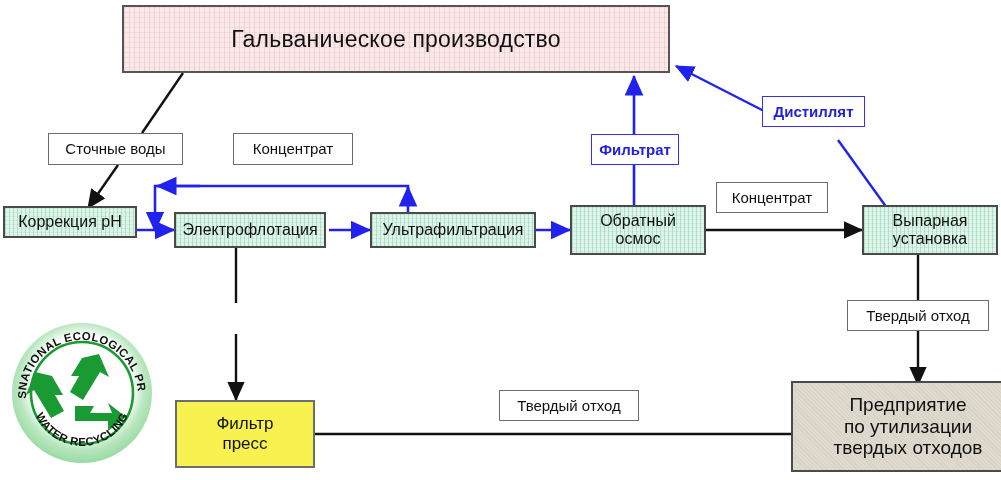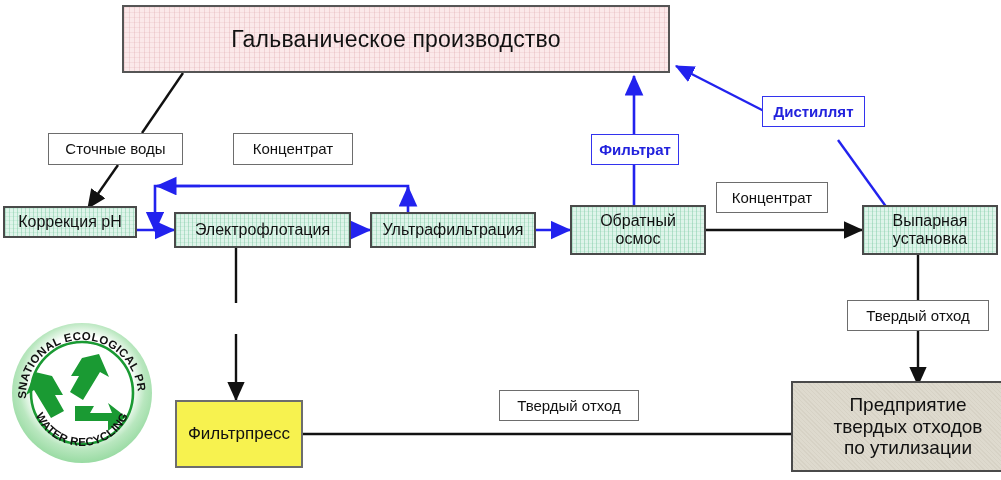--- a/index.html
+++ b/index.html
@@ -167,21 +167,21 @@
   </div>
 
   <div class="node label-box" style="left:716px; top:182px; width:112px; height:31px;">
     <span>Концентрат</span>
   </div>
 
   <div class="node proc-box" style="left:3px; top:206px; width:134px; height:32px;">
     <span>Коррекция pH</span>
   </div>
 
-  <div class="node proc-box" style="left:174px; top:212px; width:177px; height:36px;">
+  <div class="node proc-box" style="left:174px; top:212px; width:152px; height:36px;">
     <span>Электрофлотация</span>
   </div>
 
   <div class="node proc-box" style="left:370px; top:212px; width:166px; height:36px;">
     <span>Ультрафильтрация</span>
   </div>
 
   <div class="node proc-box" style="left:570px; top:205px; width:136px; height:50px; flex-direction:column;">
     <span>Обратный</span>
     <span>осмос</span>
@@ -194,29 +194,29 @@
 
 
   <div class="node label-box" style="left:847px; top:300px; width:142px; height:31px;">
     <span>Твердый отход</span>
   </div>
 
   <div class="node label-box" style="left:499px; top:390px; width:140px; height:31px;">
     <span>Твердый отход</span>
   </div>
 
-  <div class="node press-box" style="left:175px; top:400px; width:128px; height:68px; flex-direction:row;">
+  <div class="node press-box" style="left:175px; top:400px; width:140px; height:68px; flex-direction:column;">
     <span>Фильтр</span>
     <span>пресс</span>
   </div>
 
   <div class="node disposal-box" style="left:791px; top:381px; width:234px; height:91px; flex-direction:column;">
     <span>Предприятие</span>
+    <span>по утилизации</span>
     <span>твердых отходов</span>
-    <span>по утилизации</span>
   </div>
 
   <div class="logo" style="left:8px; top:318px;">
     <svg viewBox="0 0 148 148" width="148" height="148" xmlns="http://www.w3.org/2000/svg">
       <defs>
         <radialGradient id="ringGrad" cx="50%" cy="45%" r="58%">
           <stop offset="62%" stop-color="#ffffff"></stop>
           <stop offset="78%" stop-color="#b9e7bf"></stop>
           <stop offset="100%" stop-color="#8fd79a"></stop>
         </radialGradient>

